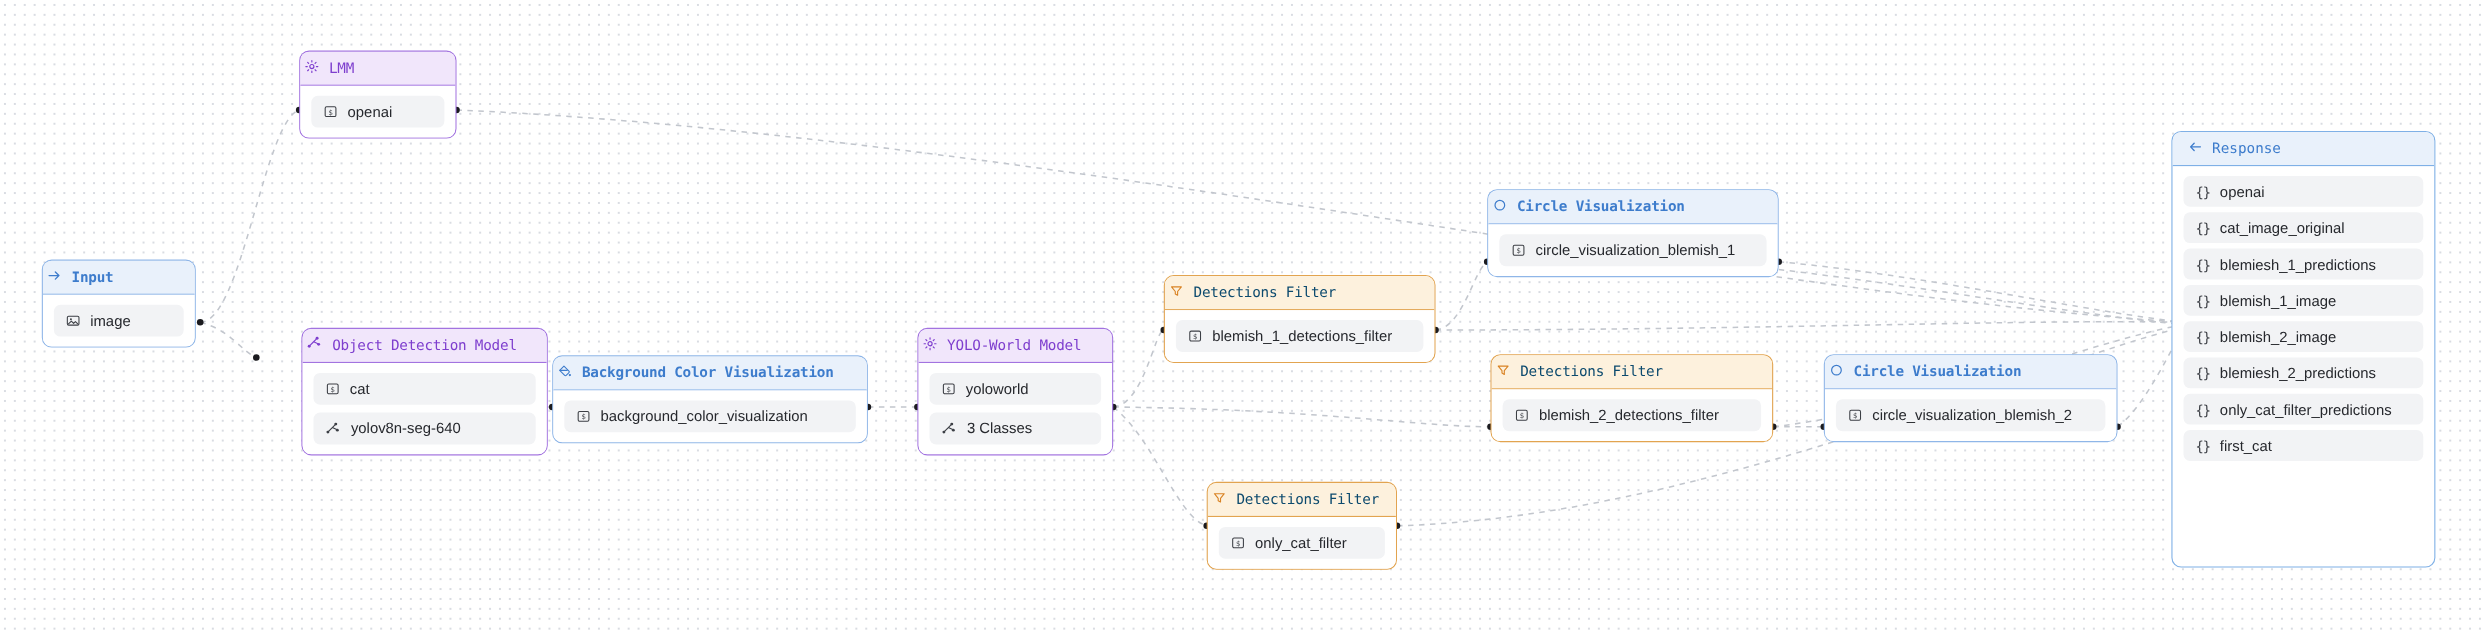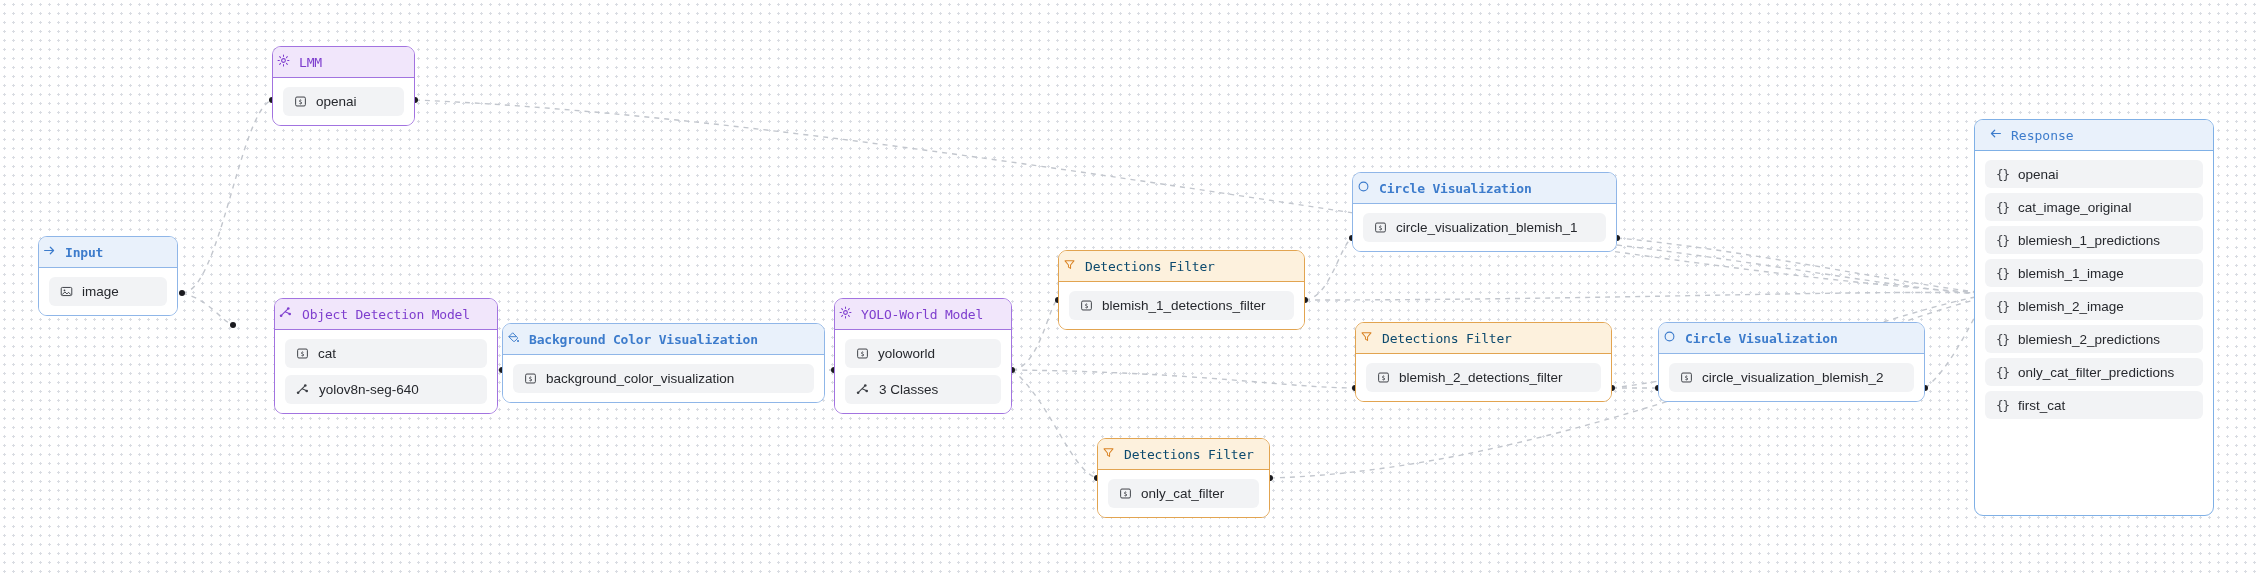--- a/index.html
+++ b/index.html
@@ -185,21 +185,21 @@
               <circle cx="2.4" cy="11.2" r="1.5" fill="#3c3f45"></circle>
               <circle cx="12.2" cy="9.2" r="1.5" fill="#3c3f45"></circle>
               <circle cx="10.6" cy="2.9" r="1.5" fill="#3c3f45"></circle>
             </svg>
         </span>
         <span>yolov8n-seg-640</span>
       </div>
     </div>
   </div>
 
-  <div class="node v-blue" style="left:502px;top:323px;width:323px;">
+  <div class="node v-blue" style="left:502px;top:323px;width:287px;">
     <div class="hdr">
       <span>
         <svg width="13" height="13" viewBox="0 0 16 16">
             <path d="M7 2.2l5.6 5.6a1.2 1.2 0 010 1.7l-3.1 3.1a1.2 1.2 0 01-1.7 0L2.2 7z" fill="none" stroke="#3d7ccc" stroke-width="1.2" stroke-linejoin="round"></path>
             <path d="M2.2 7h8.9" stroke="#3d7ccc" stroke-width="1.2"></path>
             <circle cx="13.6" cy="12.3" r="1.3" fill="#3d7ccc"></circle>
           </svg>
       </span>
       <span>Background Color Visualization</span>
     </div>

